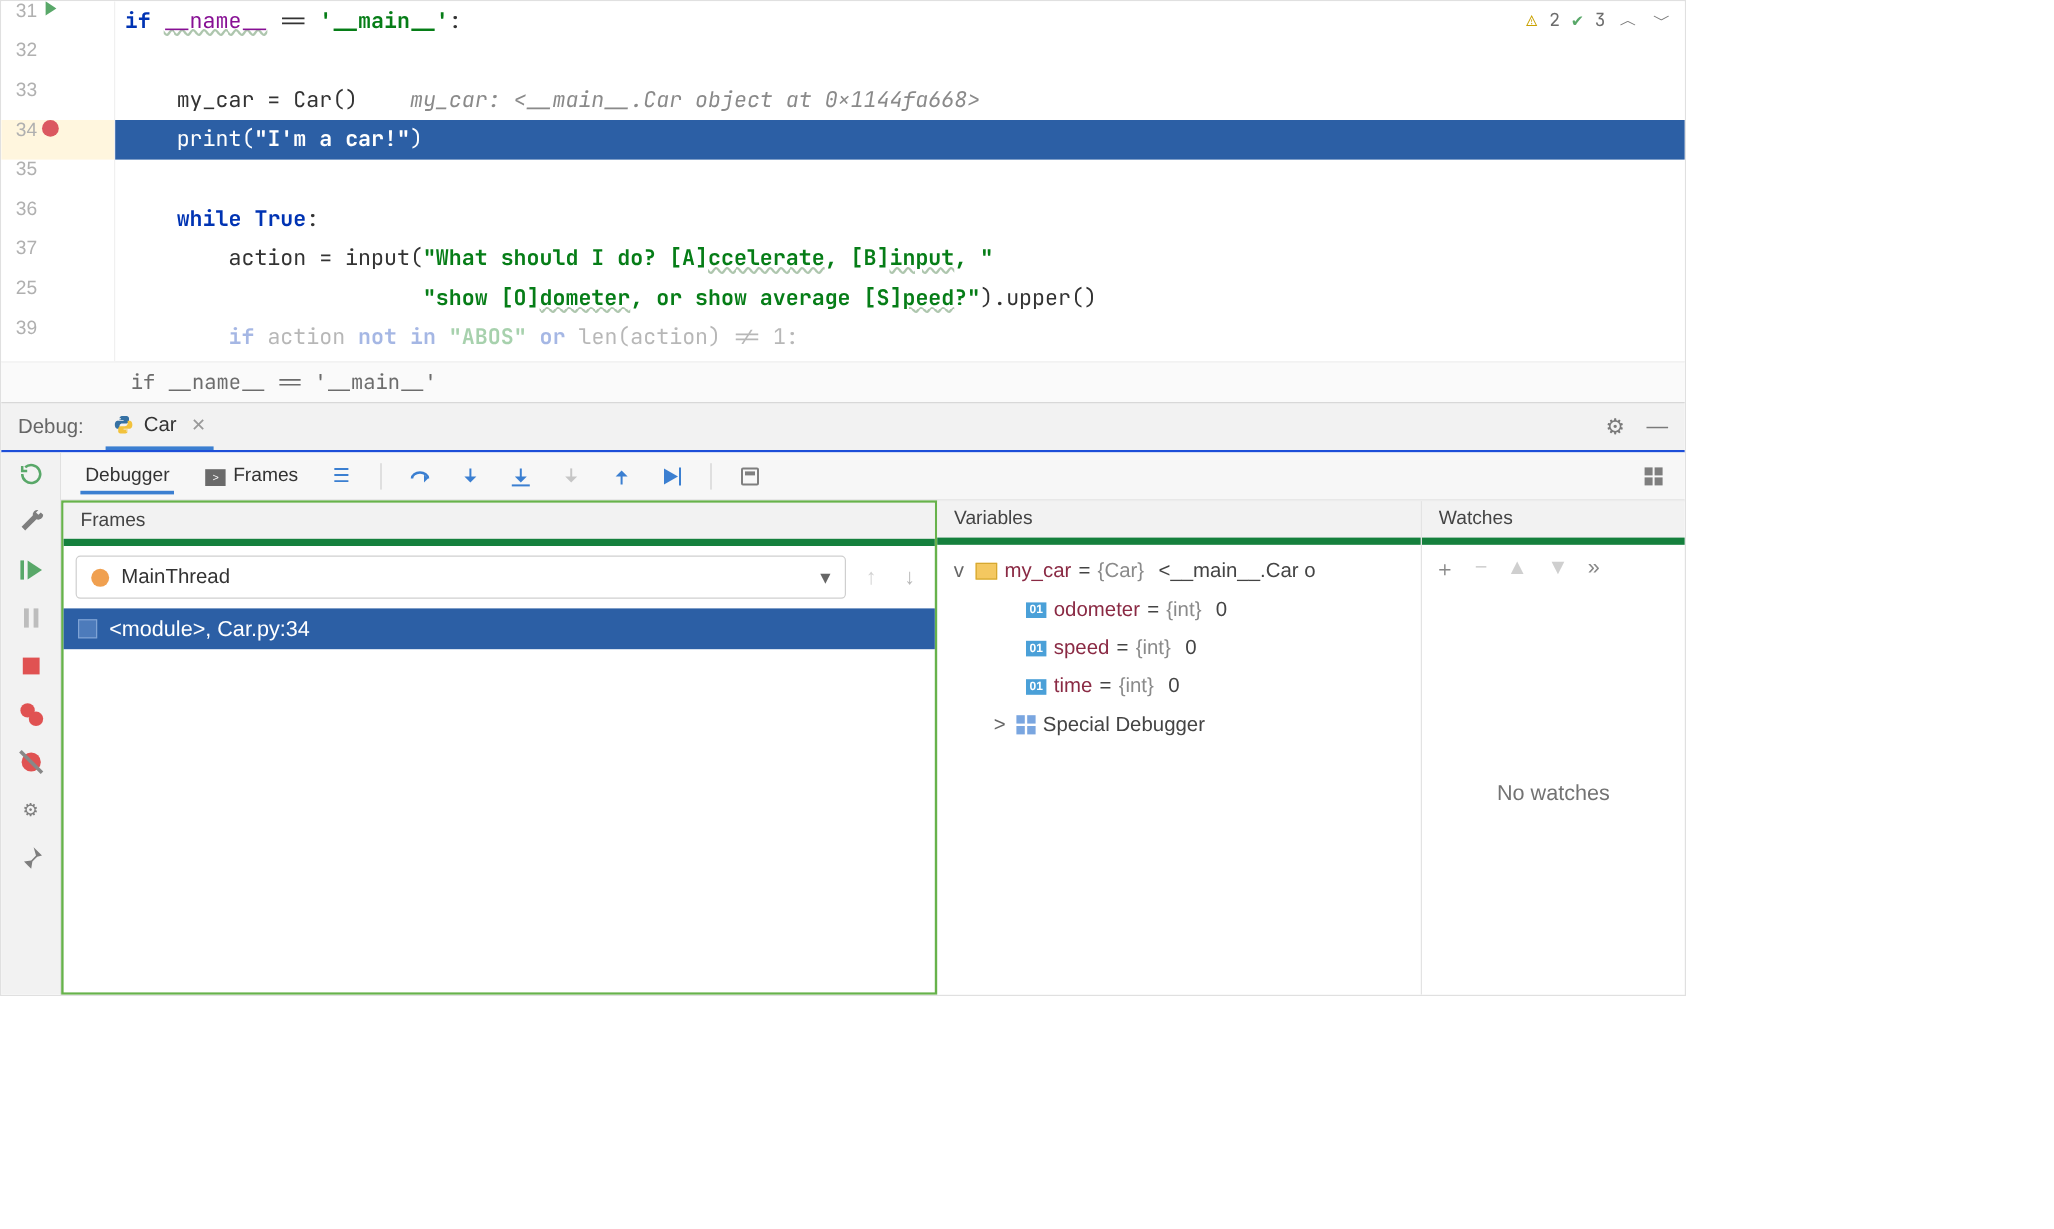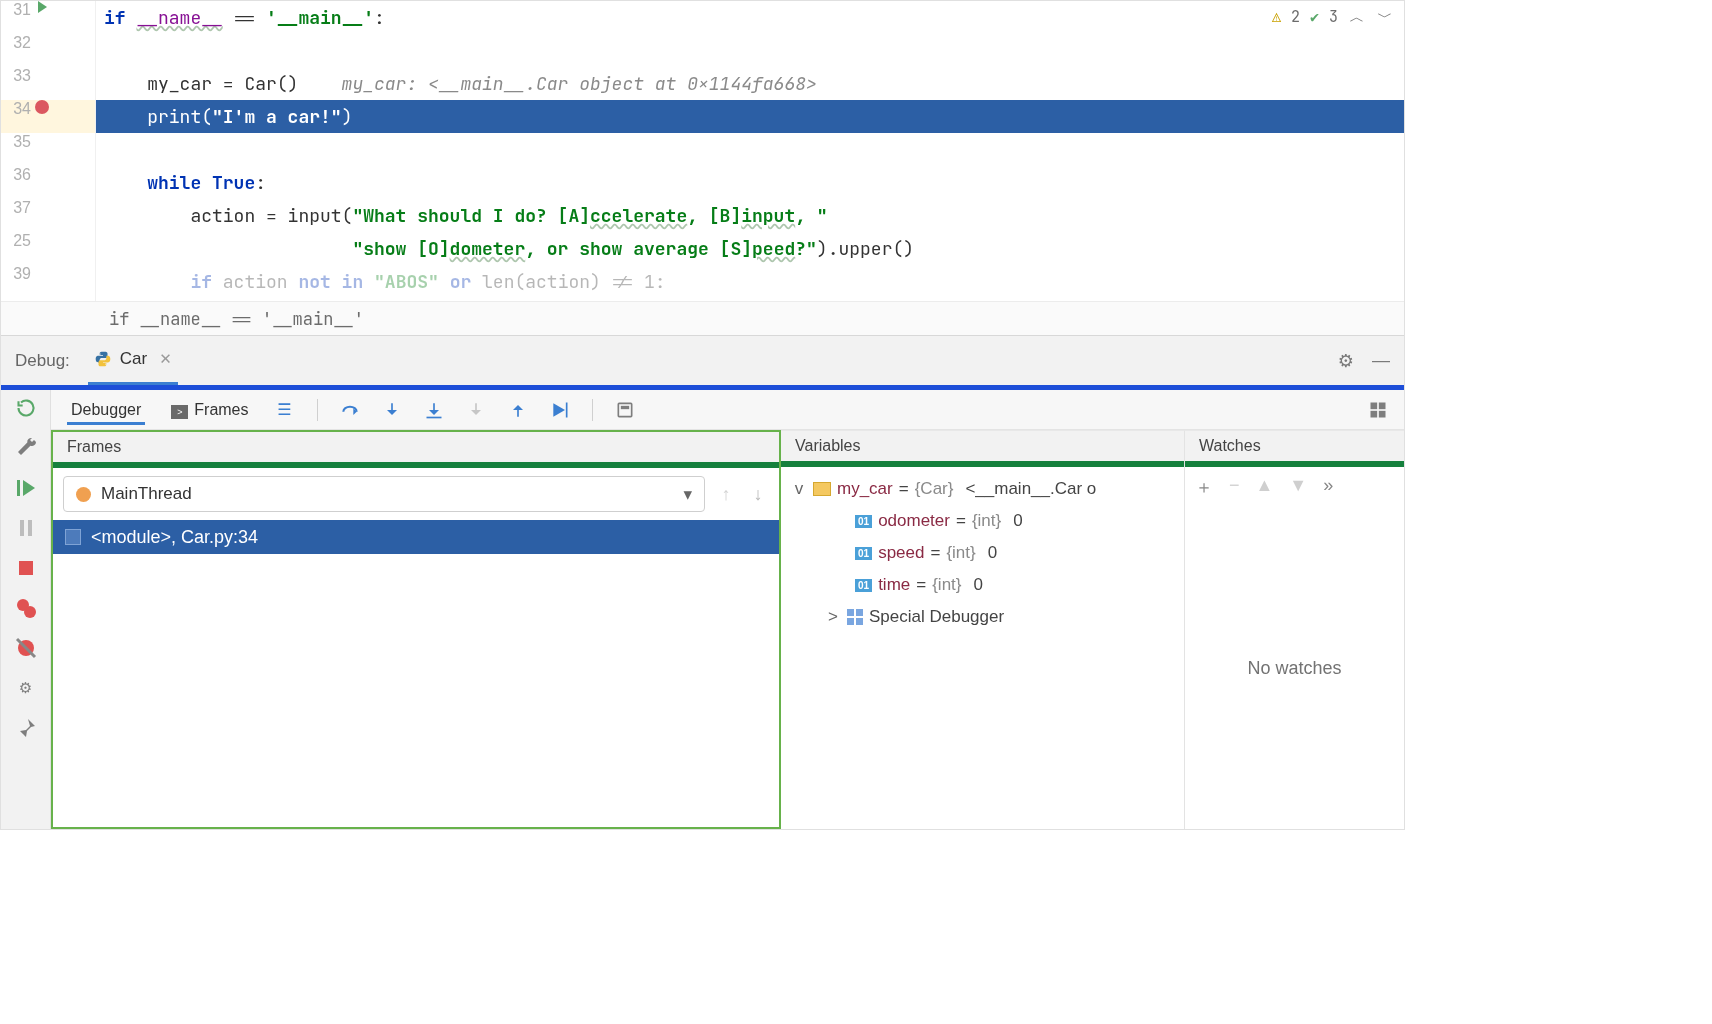--- a/index.html
+++ b/index.html
@@ -43,21 +43,21 @@
   .gline.active-g { background:#fff6de;}
   .inspections { position:absolute; top:6px; right:10px; display:flex; align-items:center; gap:10px; font-size:15px; color:#6c6c6c;}
   .insp-warn { color:#c9a100;}
   .insp-ok { color:#59a869;}
   .insp-chev { color:#7a7a7a; cursor:pointer; width:18px; text-align:center;}
 
   .breadcrumb { height:34px; border-top:1px solid #ececec; background:#fafafa; padding-left:108px; display:flex; align-items:center; color:#6c6c6c; font-size:17px;}
   .breadcrumb .mono{font-family: "JetBrains Mono", Menlo, Consolas, monospace;}
 
   
-  .debug-header { height:55px; display:flex; align-items:center; background:#f2f2f2; border-top:1px solid #d8d8d8; border-bottom:5px solid #1d4ed8; padding:0 14px; gap:18px;}
+  .debug-header { height:42px; display:flex; align-items:center; background:#f2f2f2; border-top:1px solid #d8d8d8; border-bottom:2px solid #1d4ed8; padding:0 14px; gap:18px;}
   .debug-label { color:#666; font-size:17px;}
   .debug-tab { display:flex; align-items:center; gap:8px; height:100%; border-bottom:3px solid #3b7fd1; padding:0 6px; font-size:17px; color:#333;}
   .py-icon { width:18px; height:18px; display:inline-flex; align-items:center; justify-content:center;}
   .close-x { color:#9a9a9a; font-size:15px; margin-left:4px; cursor:pointer;}
   .spacer { flex:1;}
   .gear,.minimize { color:#7a7a7a; font-size:18px; cursor:pointer;}
 
   
   .debug-body { flex:1; display:flex; min-height:0;}
   .left-rail { width:50px; background:#f2f2f2; border-right:1px solid #e0e0e0; display:flex; flex-direction:column; align-items:center; padding-top:6px; gap:16px;}

